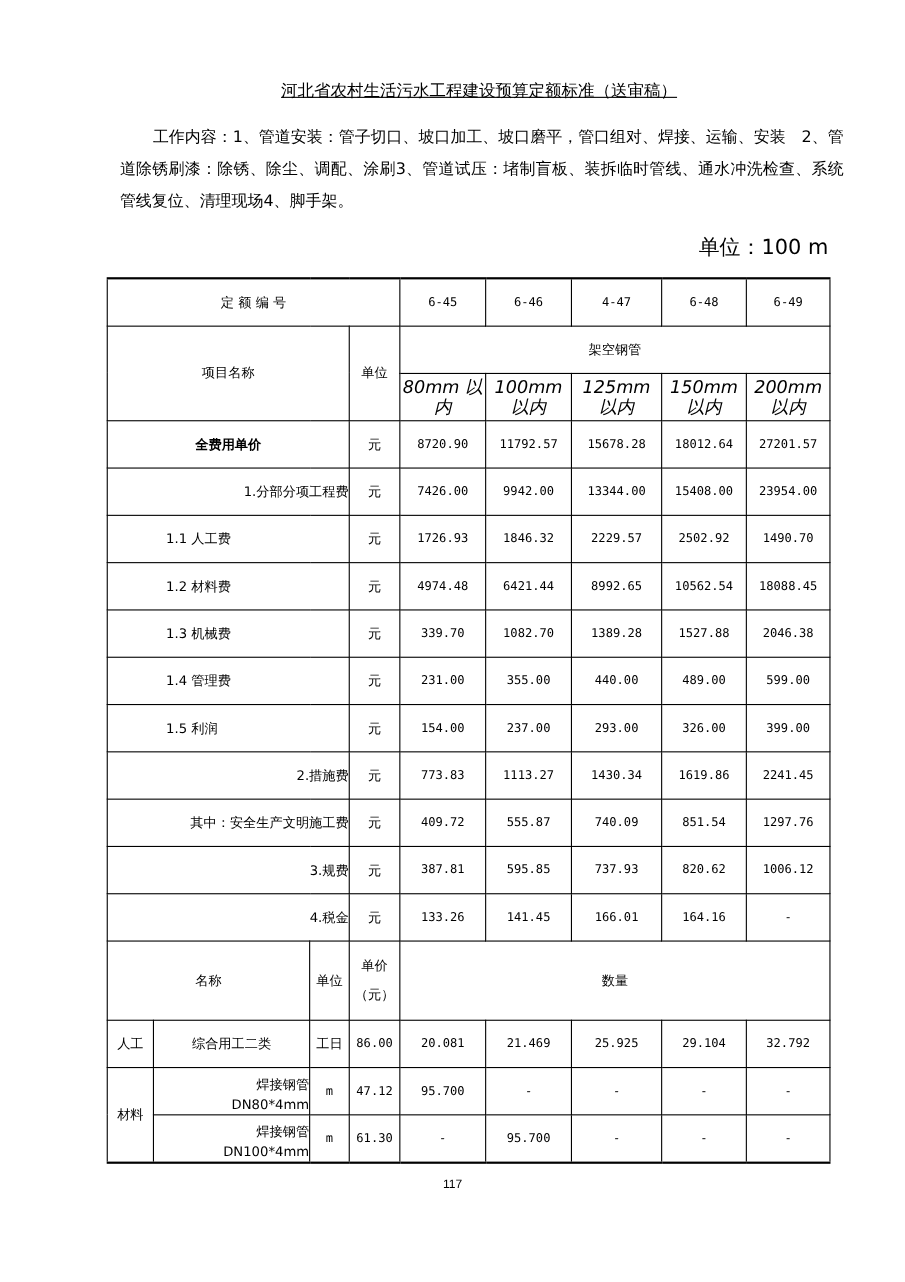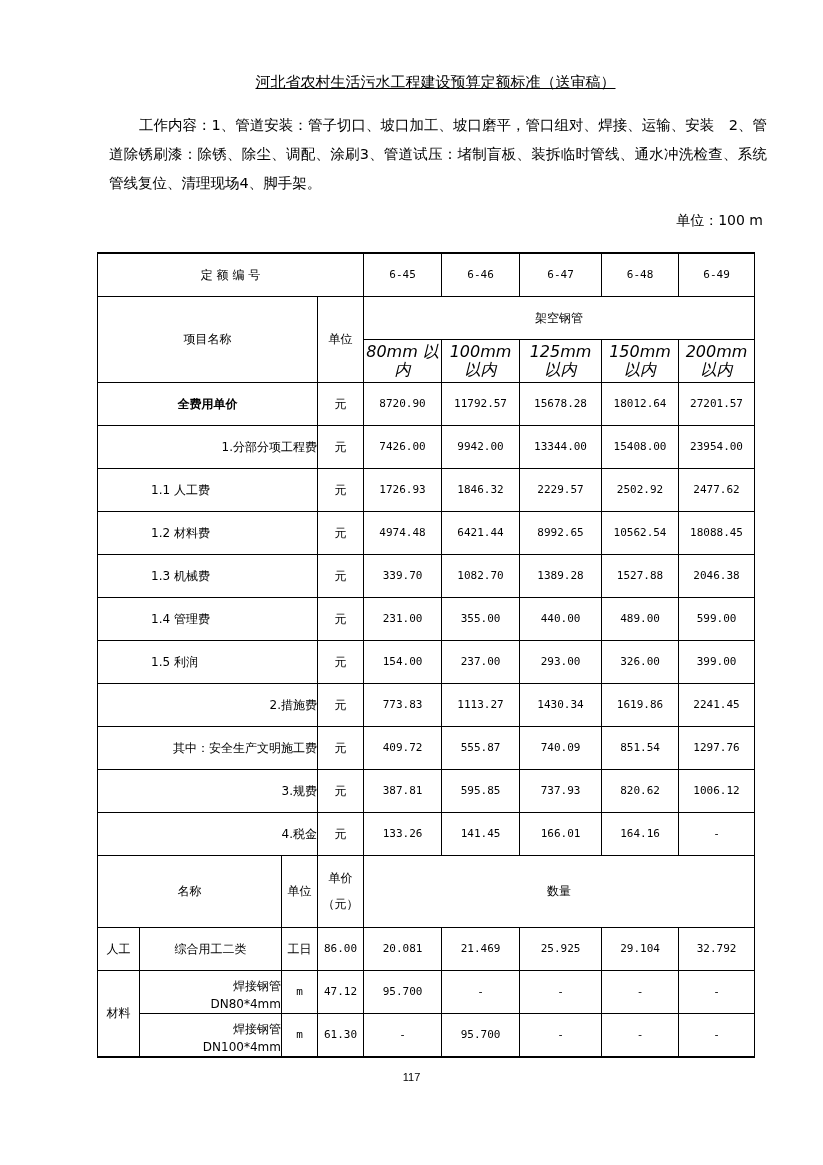--- a/index.html
+++ b/index.html
@@ -1,20 +1,20 @@
 <!DOCTYPE html>
 <html><head>
 <meta charset="utf-8">
 <style>
   html, body { margin:0; padding:0; background:#ffffff; }
   body { width:823px; height:1165px; position:relative; font-family:"DejaVu Sans", sans-serif; color:#000; overflow:hidden; }
   .title { position:absolute; left:0; width:823px; top:73px; text-align:center; font-size:15px;padding-left:24px; }
   .title span { text-decoration:underline; }
   .work { position:absolute; left:97px; width:658px; top:111px; font-size:14.5px; line-height:29px; text-indent:30px; text-align:justify;margin-left:12px; }
-  .unit-note { position:absolute; right:60px; top:212px; font-size:14px; }
+  .unit-note { position:absolute; right:70px; top:212px; font-size:19px; }
   table { position:absolute; left:97px; top:252px; border-collapse:collapse; table-layout:fixed; width:657px; }
   td { border:1px solid #000; font-size:12px; text-align:center; vertical-align:middle; padding:0; line-height:18px; }
   .num { font-family:"DejaVu Sans Mono", monospace; font-size:11px; }
   .left { text-align:right; padding-left:4px; }
   .indent { text-align:left; padding-left:53px; }
   .bold { font-weight:bold; }
   .top-thick { border-top:2px solid #000; }
   .bot-thick { border-bottom:2px solid #000; }
   .small { font-size:16px;font-style:italic; }
   .page { position:absolute; left:0; width:823px; top:1071px; text-align:center; font-size:11px; font-family:"Liberation Sans", sans-serif; }
@@ -37,21 +37,21 @@
       <col style="width:82px">
       <col style="width:77px">
       <col style="width:76px">
   </colgroup>
 
   <tbody>
       <tr style="height:43px">
     <td colspan="4" class="top-thick">定 额 编 号</td>
     <td class="top-thick num">6-45</td>
     <td class="top-thick num">6-46</td>
-    <td class="top-thick num">6-47</td>
+    <td class="top-thick num">4-47</td>
     <td class="top-thick num">6-48</td>
     <td class="top-thick num">6-49</td>
   </tr>
   <tr style="height:43px">
     <td colspan="3" rowspan="2">项目名称</td>
     <td rowspan="2">单位</td>
     <td colspan="5">架空钢管</td>
   </tr>
   <tr style="height:43px">
     <td class="small">80mm 以内</td>
@@ -79,21 +79,21 @@
     <td class="num">15408.00</td>
     <td class="num">23954.00</td>
   </tr>
   <tr style="height:43px">
     <td colspan="3" class="indent">1.1 人工费</td>
     <td>元</td>
     <td class="num">1726.93</td>
     <td class="num">1846.32</td>
     <td class="num">2229.57</td>
     <td class="num">2502.92</td>
-    <td class="num">2477.62</td>
+    <td class="num">1490.70</td>
   </tr>
   <tr style="height:43px">
     <td colspan="3" class="indent">1.2 材料费</td>
     <td>元</td>
     <td class="num">4974.48</td>
     <td class="num">6421.44</td>
     <td class="num">8992.65</td>
     <td class="num">10562.54</td>
     <td class="num">18088.45</td>
   </tr>

